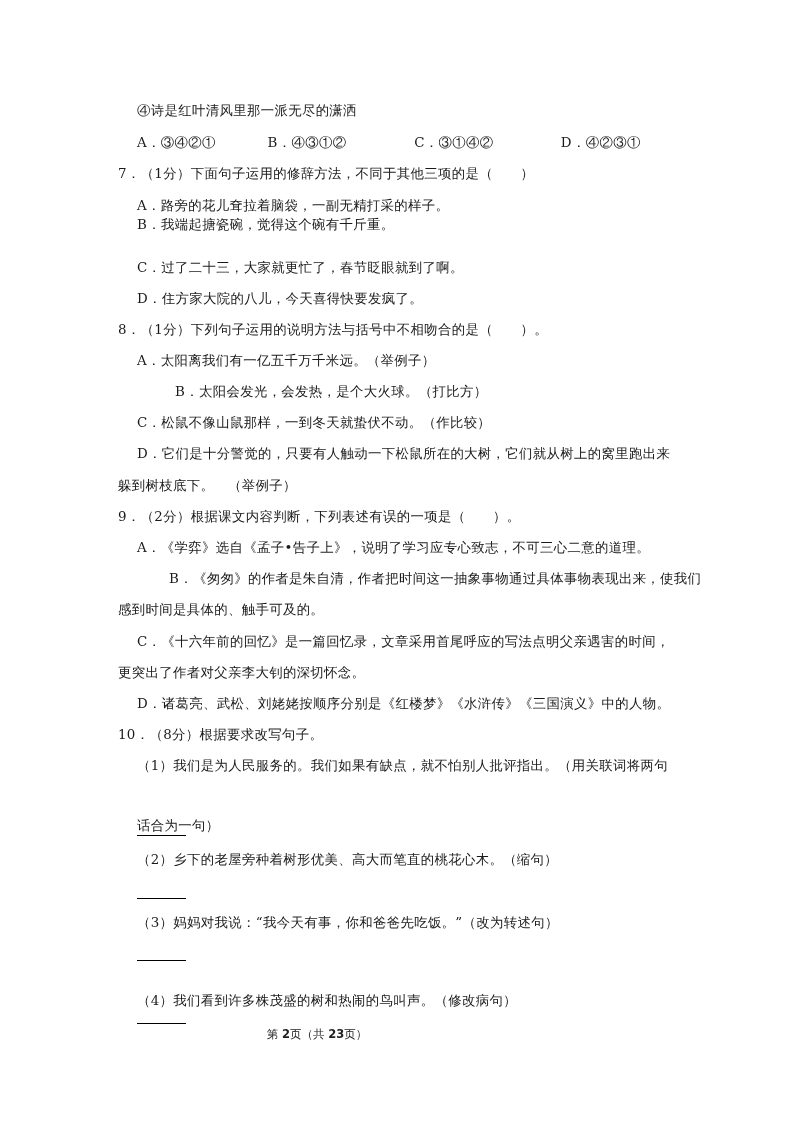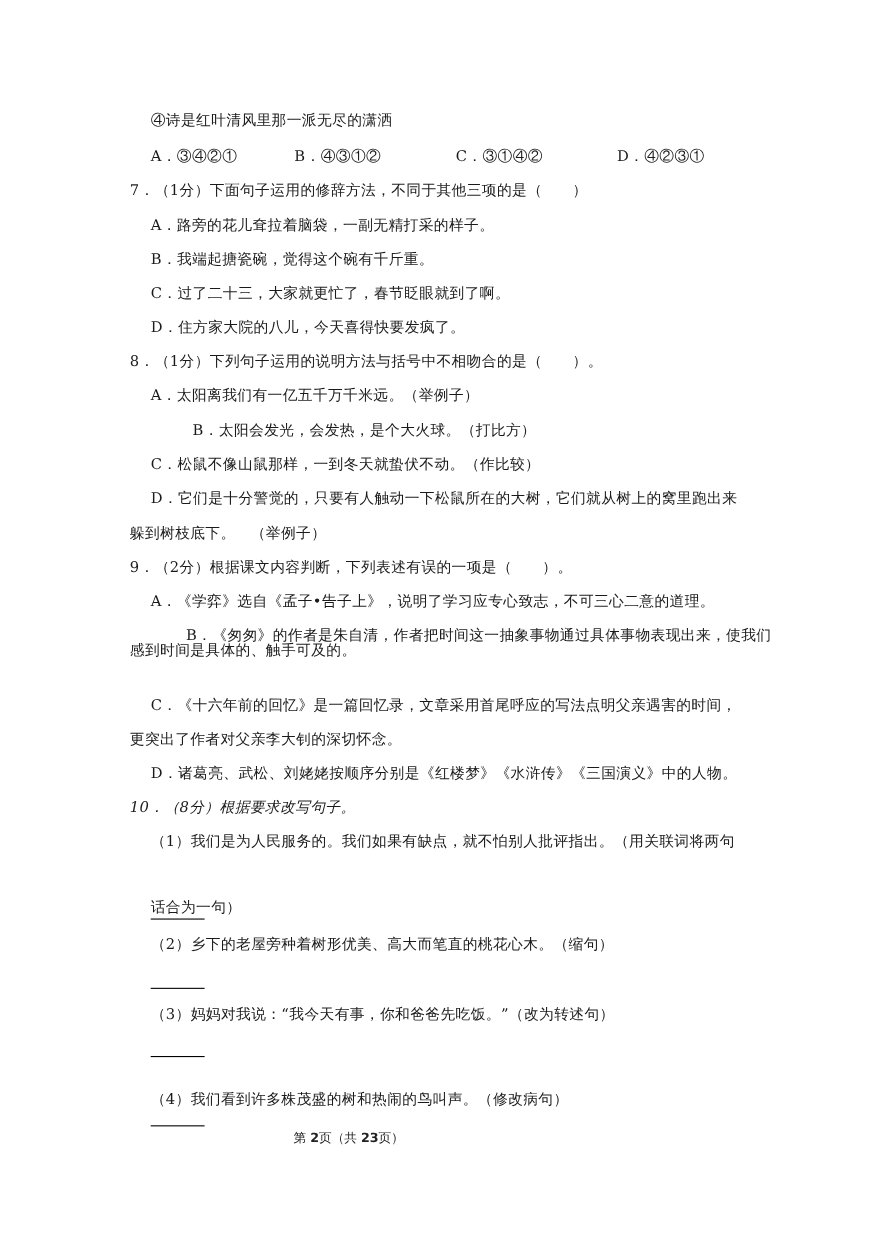--- a/index.html
+++ b/index.html
@@ -20,40 +20,40 @@
 <div class="line opt" style="top:101px;">④诗是红叶清风里那一派无尽的潇洒</div>
 <div class="line opt choices" style="top:133px;">
   <span style="width:126px;">A．③④②①</span>
   <span style="width:142px;">B．④③①②</span>
   <span style="width:142px;">C．③①④②</span>
   <span>D．④②③①</span>
 </div>
 
 <div class="line q" style="top:164px;">7．（1分）下面句子运用的修辞方法，不同于其他三项的是（　　）</div>
 <div class="line opt" style="top:196px;">A．路旁的花儿耷拉着脑袋，一副无精打采的样子。</div>
-<div class="line opt" style="top:227px;">B．我端起搪瓷碗，觉得这个碗有千斤重。</div>
+<div class="line opt" style="top:215px;">B．我端起搪瓷碗，觉得这个碗有千斤重。</div>
 <div class="line opt" style="top:258px;">C．过了二十三，大家就更忙了，春节眨眼就到了啊。</div>
 <div class="line opt" style="top:289px;">D．住方家大院的八儿，今天喜得快要发疯了。</div>
 
 <div class="line q" style="top:320px;">8．（1分）下列句子运用的说明方法与括号中不相吻合的是（　　）。</div>
 <div class="line opt" style="top:351px;">A．太阳离我们有一亿五千万千米远。（举例子）</div>
 <div class="line opt" style="top:382px;margin-left:38px;">B．太阳会发光，会发热，是个大火球。（打比方）</div>
 <div class="line opt" style="top:413px;">C．松鼠不像山鼠那样，一到冬天就蛰伏不动。（作比较）</div>
 <div class="line opt" style="top:444px;">D．它们是十分警觉的，只要有人触动一下松鼠所在的大树，它们就从树上的窝里跑出来</div>
 <div class="line cont" style="top:476px;">躲到树枝底下。　（举例子）</div>
 
 <div class="line q" style="top:507px;">9．（2分）根据课文内容判断，下列表述有误的一项是（　　）。</div>
 <div class="line opt" style="top:538px;">A．《学弈》选自《孟子•告子上》，说明了学习应专心致志，不可三心二意的道理。</div>
 <div class="line opt" style="top:569px;margin-left:32px;">B．《匆匆》的作者是朱自清，作者把时间这一抽象事物通过具体事物表现出来，使我们</div>
-<div class="line cont" style="top:582px;">感到时间是具体的、触手可及的。</div>
+<div class="line cont" style="top:600px;">感到时间是具体的、触手可及的。</div>
 <div class="line opt" style="top:632px;">C．《十六年前的回忆》是一篇回忆录，文章采用首尾呼应的写法点明父亲遇害的时间，</div>
 <div class="line cont" style="top:663px;">更突出了作者对父亲李大钊的深切怀念。</div>
 <div class="line opt" style="top:694px;">D．诸葛亮、武松、刘姥姥按顺序分别是《红楼梦》《水浒传》《三国演义》中的人物。</div>
 
-<div class="line q" style="top:725px;font-style:italic;">10．（8分）根据要求改写句子。</div>
+<div class="line q" style="top:725px;">10．（8分）根据要求改写句子。</div>
 <div class="line opt" style="top:756px;">（1）我们是为人民服务的。我们如果有缺点，就不怕别人批评指出。（用关联词将两句</div>
 <div class="line opt" style="top:788px;margin-top:28px;">话合为一句）</div>
 <div class="blank" style="top:835px;"></div>
 <div class="line opt" style="top:850px;">（2）乡下的老屋旁种着树形优美、高大而笔直的桃花心木。（缩句）</div>
 <div class="blank" style="top:898px;"></div>
 <div class="line opt" style="top:913px;">（3）妈妈对我说：“我今天有事，你和爸爸先吃饭。”（改为转述句）</div>
 <div class="blank" style="top:960px;"></div>
 <div class="line opt" style="top:975px;margin-top:16px;">（4）我们看到许多株茂盛的树和热闹的鸟叫声。（修改病句）</div>
 <div class="blank" style="top:1023px;"></div>
 

